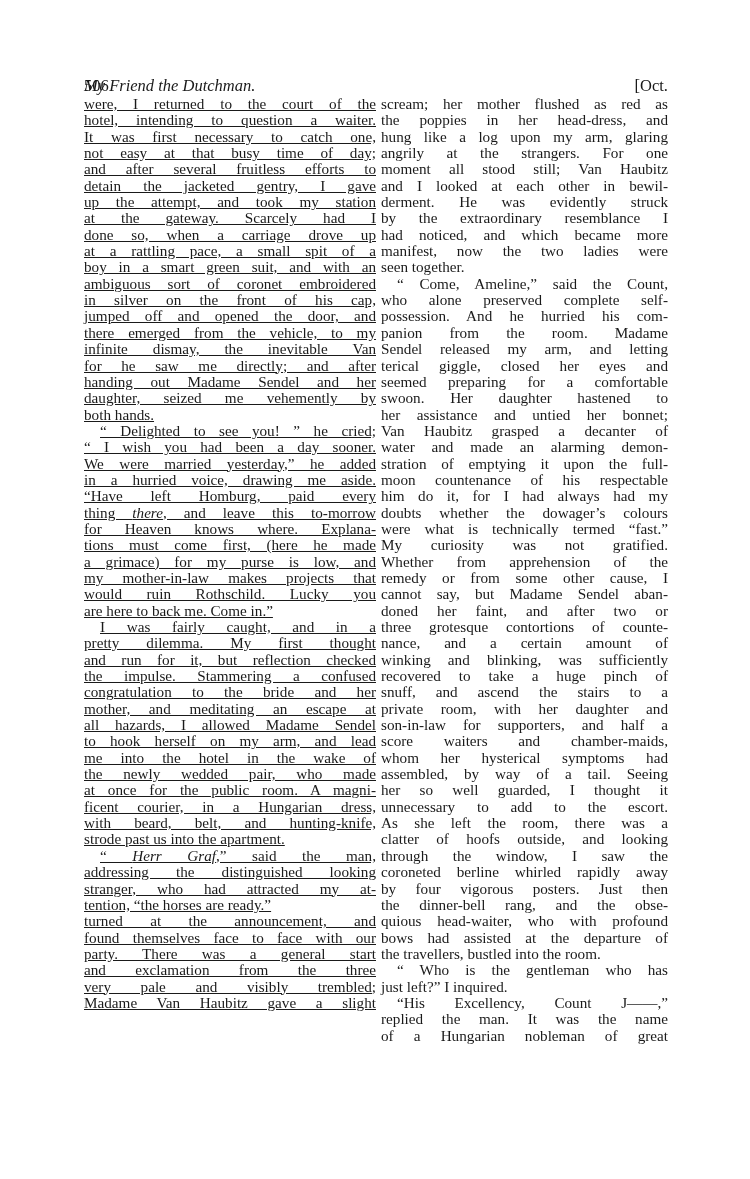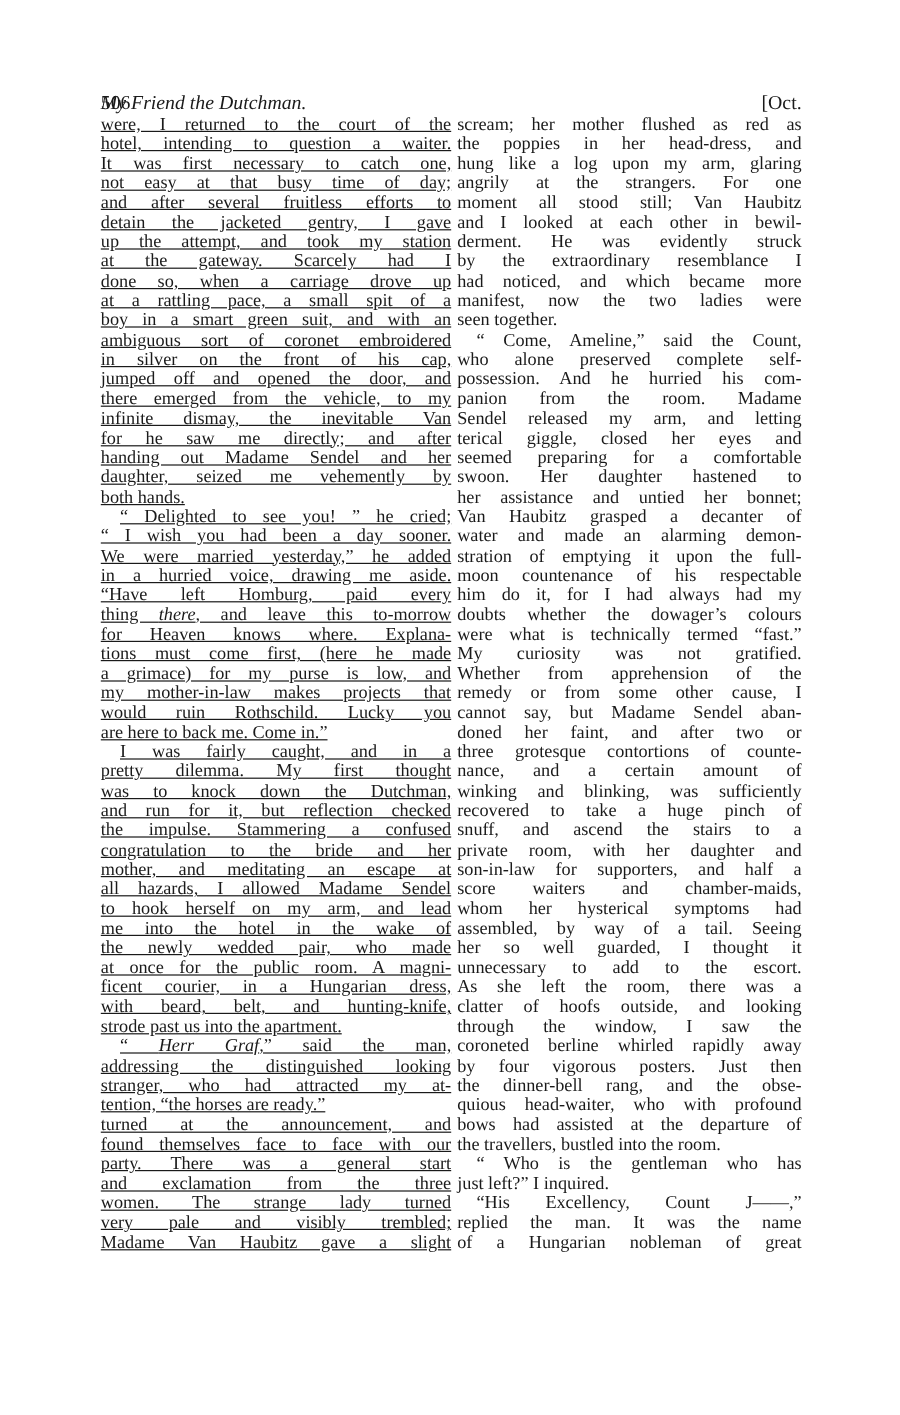--- a/index.html
+++ b/index.html
@@ -55,42 +55,40 @@
     <span class="ln">“Have left Homburg, paid every</span>
     <span class="ln">thing <i>there</i>, and leave this to-morrow</span>
     <span class="ln">for Heaven knows where. Explana-</span>
     <span class="ln">tions must come first, (here he made</span>
     <span class="ln">a grimace) for my purse is low, and</span>
     <span class="ln">my mother-in-law makes projects that</span>
     <span class="ln">would ruin Rothschild. Lucky you</span>
     <span class="ln last">are here to back me. Come in.”</span>
     <span class="ln ind">I was fairly caught, and in a</span>
     <span class="ln">pretty dilemma. My first thought</span>
-    <span class="ln">was to knock down the Dutchman,</span>
     <span class="ln">and run for it, but reflection checked</span>
     <span class="ln">the impulse. Stammering a confused</span>
     <span class="ln">congratulation to the bride and her</span>
     <span class="ln">mother, and meditating an escape at</span>
     <span class="ln">all hazards, I allowed Madame Sendel</span>
     <span class="ln">to hook herself on my arm, and lead</span>
     <span class="ln">me into the hotel in the wake of</span>
     <span class="ln">the newly wedded pair, who made</span>
     <span class="ln">at once for the public room. A magni-</span>
     <span class="ln">ficent courier, in a Hungarian dress,</span>
     <span class="ln">with beard, belt, and hunting-knife,</span>
     <span class="ln last">strode past us into the apartment.</span>
     <span class="ln ind">“ <i>Herr Graf</i>,” said the man,</span>
     <span class="ln">addressing the distinguished looking</span>
     <span class="ln">stranger, who had attracted my at-</span>
     <span class="ln last">tention, “the horses are ready.”</span>
     <span class="ln">turned at the announcement, and</span>
     <span class="ln">found themselves face to face with our</span>
     <span class="ln">party. There was a general start</span>
     <span class="ln">and exclamation from the three</span>
-    <span class="ln">women. The strange lady turned</span>
     <span class="ln">very pale and visibly trembled;</span>
     <span class="ln">Madame Van Haubitz gave a slight</span>
   </div>
 <div class="col right" id="col-right">
     <span class="ln">scream; her mother flushed as red as</span>
     <span class="ln">the poppies in her head-dress, and</span>
     <span class="ln">hung like a log upon my arm, glaring</span>
     <span class="ln">angrily at the strangers. For one</span>
     <span class="ln">moment all stood still; Van Haubitz</span>
     <span class="ln">and I looked at each other in bewil-</span>

